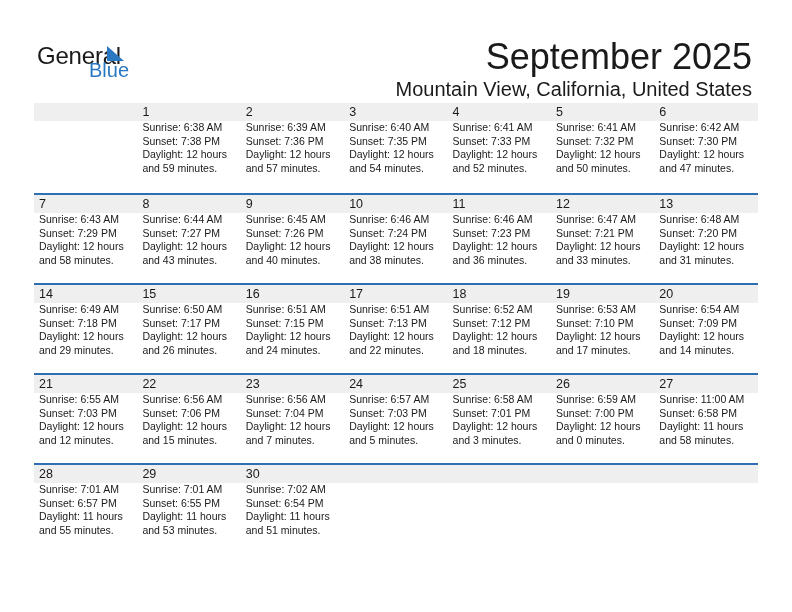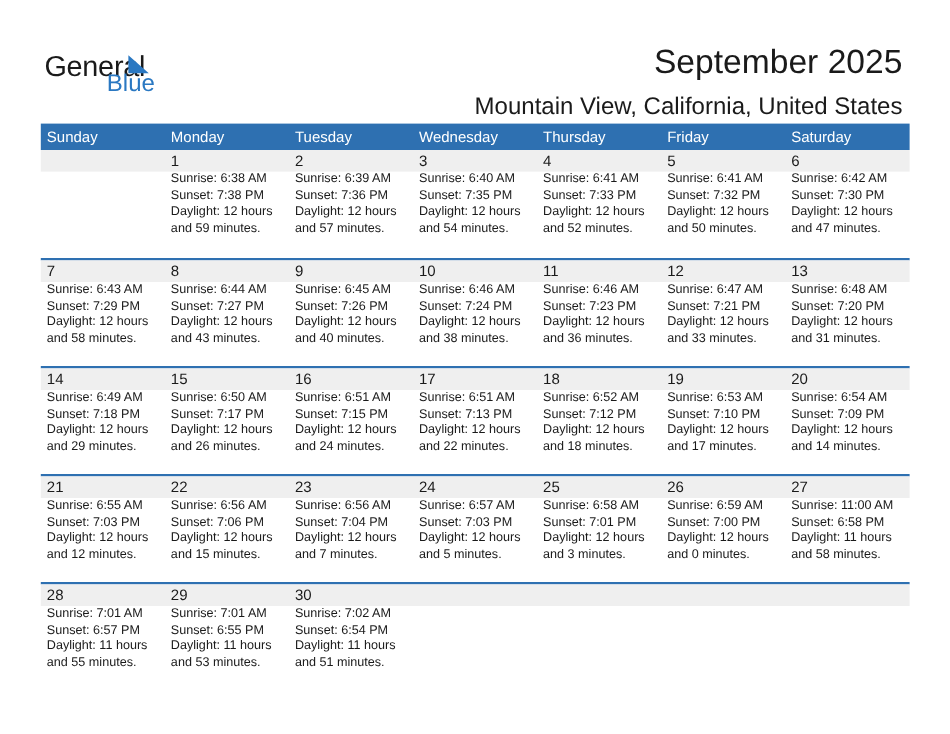--- a/index.html
+++ b/index.html
@@ -3,21 +3,21 @@
 <meta charset="utf-8">
 <style>
   html, body { margin: 0; padding: 0; background: #ffffff; }
   body { width: 792px; height: 612px; position: relative; overflow: hidden;
          font-family: "Liberation Sans", "DejaVu Sans", sans-serif; color: #1a1a1a; }
   .logo { position: absolute; left: 37px; top: 42px; width: 100px; height: 40px; }
   .logo-general { position: absolute; left: 0; top: 0; font-size: 24px; color: #1a1a1a; letter-spacing: -0.2px; }
   .logo-blue { position: absolute; left: 52px; top: 17px; font-size: 20px; color: #2a78c2; }
   .logo-tri { position: absolute; left: 70px; top: 4px; width: 0; height: 0;
               border-bottom: 15px solid #2a78c2; border-left: 17px solid transparent; transform: scaleX(-1); }
-  .title { position: absolute; right: 40px; top: 36px; font-size: 28px; color: #1a1a1a; text-align: center; }
+  .title { position: absolute; right: 40px; top: 36px; font-size: 36px; color: #1a1a1a; text-align: center; }
   .subtitle { position: absolute; right: 40px; top: 78px; font-size: 20px; color: #1a1a1a; text-align: right; }
   .cal { position: absolute; left: 34px; top: 103px; width: 724px; }
   .head-row { display: flex; background: #2e70b1; height: 22px; }
   .head-cell { width: 103.4px; color: #ffffff; font-size: 12.5px; line-height: 22px; padding-left: 5px; box-sizing: border-box; }
   .week { border-top: 2px solid #2e70b1; height: 88px; position: relative; }
   .week.first { border-top: none; height: 90px; }
   .week-inner { display: flex; }
   .num-band { position: absolute; left: 0; top: 0; width: 100%; height: 18px; background: #efefef; }
   .day { width: 103.4px; position: relative; box-sizing: border-box; padding-left: 5px; }
   .day-num { font-size: 12.5px; line-height: 18px; height: 18px; color: #1a1a1a; }
@@ -29,29 +29,20 @@
 <div class="logo">
   <span class="logo-general">General</span>
   <span class="logo-tri"></span>
   <span class="logo-blue">Blue</span>
 </div>
 
 <div class="title">September 2025</div>
 <div class="subtitle">Mountain View, California, United States</div>
 
 <div class="cal">
-  <div class="head-row">
-    <div class="head-cell">Sunday</div>
-    <div class="head-cell">Monday</div>
-    <div class="head-cell">Tuesday</div>
-    <div class="head-cell">Wednesday</div>
-    <div class="head-cell">Thursday</div>
-    <div class="head-cell">Friday</div>
-    <div class="head-cell">Saturday</div>
-  </div>
   <div id="weeks">
       <div class="week first">
         <div class="num-band"></div>
         <div class="week-inner">
           <div class="day">
             <div class="day-num"></div>
             <div class="day-line"></div>
             <div class="day-line"></div>
             <div class="day-line"></div>
             <div class="day-line"></div>

